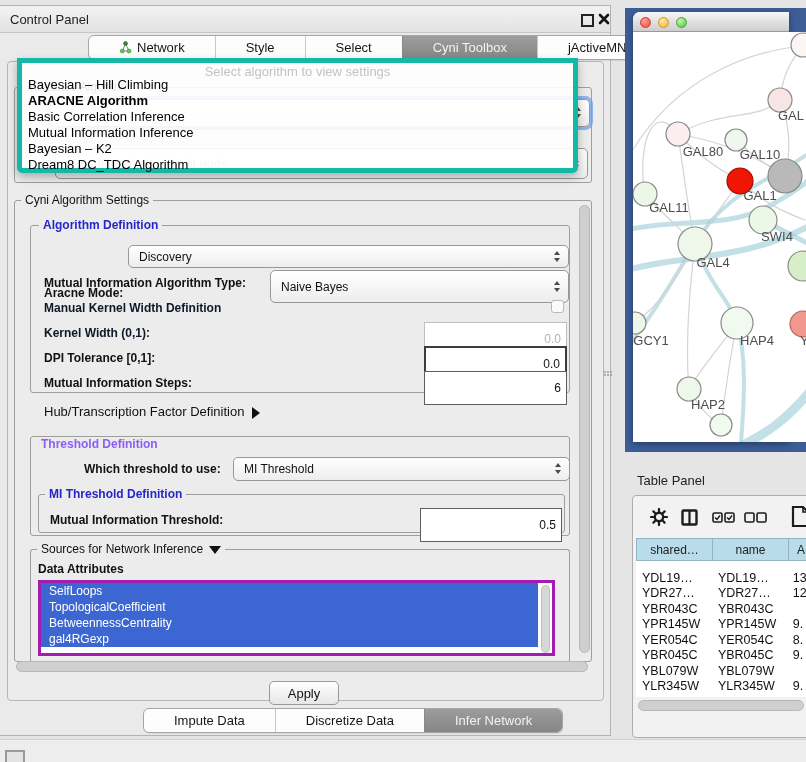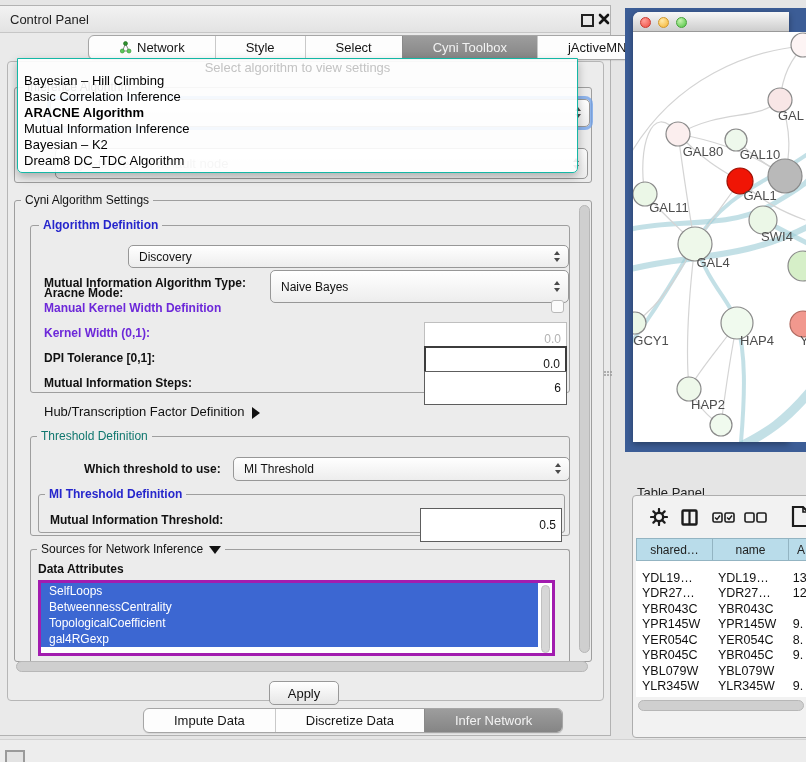--- a/index.html
+++ b/index.html
@@ -26,43 +26,43 @@
   .top-tabs{left:88px;top:34px;}
   .bottom-tabs{left:143px;top:707px;justify-content:space-between;}
 
   
   .inner-panel{left:7px;top:60px;width:597px;height:640px;background:#ececec;border:1px solid #b6b6b6;border-radius:4px;box-sizing:border-box;}
 
   
   .group{border:1px solid #9e9e9e;border-radius:3px;box-sizing:border-box;}
   .legend{position:absolute;background:#ececec;padding:0 4px;font-size:12px;color:#111;white-space:nowrap;}
   .legend.blue{color:#2626cc;font-weight:bold;}
-  .legend.green{color:#0f766e;font-weight:normal;}
+  .legend.green{color:#8b5cf6;font-weight:bold;margin-top:8px;}
 
   .lbl{position:absolute;font-size:12px;color:#111;font-weight:bold;white-space:nowrap;}
   .lbl.plain{font-weight:normal;}
-  .lbl.disabled{color:#6d28d9;}
+  .lbl.disabled{color:#0f172a;}
 
   
   .combo{position:absolute;background:linear-gradient(#ffffff,#ededed);border:1px solid #979797;border-radius:5px;box-sizing:border-box;display:flex;align-items:center;font-size:12px;color:#111;padding:0 22px 0 10px;}
   .combo::before{content:"";position:absolute;right:8px;top:50%;margin-top:-6px;border-left:3.5px solid transparent;border-right:3.5px solid transparent;border-bottom:4.5px solid #4a4a4a;}
   .combo::after{content:"";position:absolute;right:8px;top:50%;margin-top:1px;border-left:3.5px solid transparent;border-right:3.5px solid transparent;border-top:4.5px solid #4a4a4a;}
   .combo.ghost{color:#9a9a9a;background:linear-gradient(#fcfcfc,#ededed);}
   .combo.focusring{box-shadow:0 0 0 3px rgba(110,160,235,.75);}
 
   
   .field{position:absolute;background:#fff;border:1px solid #7f7f7f;box-sizing:border-box;font-size:12px;color:#111;display:flex;align-items:center;justify-content:flex-end;padding:16px 5px;}
   .field.disabled{border-color:#bfbfbf;color:#b3b3b3;}
   .field.strong{border:2px solid #3c3c3c;}
   .field.medium{border:1px solid #5d5d5d;}
 
   .checkbox{position:absolute;width:13px;height:13px;border:1px solid #b9b9b9;border-radius:3px;background:#fbfbfb;box-sizing:border-box;}
 
   
-  .dropdown{left:17px;top:57px;width:561px;height:115px;background:rgba(255,255,255,.9);border:1px solid #14b8a6;border-radius:0 0 5px 5px;box-shadow:0 4px 10px rgba(0,0,0,.28);z-index:10;box-sizing:border-box;}
+  .dropdown{left:17px;top:57px;width:561px;height:115px;background:rgba(255,255,255,.9);border:5px solid #14b8a6;border-radius:0 0 5px 5px;box-shadow:0 4px 10px rgba(0,0,0,.28);z-index:10;box-sizing:border-box;}
   .dd-placeholder{text-align:center;font-size:13px;color:#c3c3c3;padding-top:1px;height:13px;}
   .dd-item{font-size:13px;color:#000;height:16px;line-height:16px;padding-left:6px;white-space:nowrap;}
   .dd-item.bold{font-weight:bold;}
 
   
   .attr-list{left:38px;top:574px;width:517px;height:76px;background:#fff;border:3px solid #a21caf;box-sizing:border-box;overflow:hidden;z-index:2;}
   .attr-item{height:16px;line-height:16px;background:#3c67d2;color:#fff;font-size:12px;padding-left:8px;margin-right:14px;}
   .attr-scroll{position:absolute;right:2px;top:2px;width:9px;height:68px;background:#d7d7d7;border:1px solid #c0c0c0;border-radius:5px;box-sizing:border-box;}
 
   
@@ -81,21 +81,21 @@
   .net-frame{left:625px;top:8px;width:181px;height:444px;background:#3c5d96;}
   .mac-window{position:absolute;left:8px;top:4px;width:156px;height:430px;background:#fff;border-radius:7px 0 0 0;box-shadow:0 2px 6px rgba(0,0,0,.35);}
   .mac-titlebar{position:absolute;left:0;top:0;width:100%;height:20px;background:linear-gradient(#f7f7f7,#cdcdcd);border-bottom:1px solid #9a9a9a;border-radius:7px 0 0 0;box-sizing:border-box;}
   .light{position:absolute;top:4.5px;width:11px;height:11px;border-radius:50%;box-sizing:border-box;}
   .light.red{left:7px;background:radial-gradient(circle at 35% 30%,#ff9f97,#ee4d41);border:1px solid #c93a30;}
   .light.yellow{left:25px;background:radial-gradient(circle at 35% 30%,#ffe9a8,#f5b32f);border:1px solid #cf972c;}
   .light.green{left:43px;background:radial-gradient(circle at 35% 30%,#c7f3b0,#4cc340);border:1px solid #47a33b;}
   .net-canvas{position:absolute;left:0;top:20px;width:173px;height:410px;overflow:hidden;background:#fff;}
 
   
-  .table-title{left:637px;top:473px;font-size:13px;color:#222;margin-top:12px;}
+  .table-title{left:637px;top:473px;font-size:13px;color:#222;}
   .table-panel{left:632px;top:495px;width:180px;height:243px;background:#f2f2f2;border:1px solid #adadad;border-radius:4px;box-sizing:border-box;}
   .tb-toolbar-icon{position:absolute;}
   .tb-header{left:636px;top:538px;height:23px;display:flex;z-index:2;}
   .th{background:#b9dcea;border:1px solid #93b4c2;border-left:none;box-sizing:border-box;font-size:12px;color:#222;display:flex;align-items:center;justify-content:center;overflow:hidden;white-space:nowrap;}
   .th:first-child{border-left:1px solid #93b4c2;}
   .th.left{justify-content:flex-start;padding-left:8px;}
   .tb-rows{left:636px;top:561px;width:210px;height:136px;background:#fff;overflow:hidden;}
   .tb-row{display:flex;height:15.5px;align-items:center;}
   .td{font-size:12.5px;color:#111;box-sizing:border-box;padding-left:6px;overflow:hidden;white-space:nowrap;margin-top:18px;}
   .tb-hscroll{left:638px;top:700px;width:166px;height:11px;background:#cfcfcf;border:1px solid #b7b7b7;border-radius:6px;box-sizing:border-box;}
@@ -147,22 +147,22 @@
       <span></span>
     </div>
   <div class="combo ghost" style="left:55px;top:142px;width:533px;height:31px;z-index:1;font-size:13px;padding-left:20px;">
     <span>gal-filtered sif default node</span>
   </div>
 
   <div class="abs dropdown" style="left:17px;top:52px;">
     <div class="dd-placeholder">Select algorithm to view settings</div>
     <div>
         <div class="dd-item">Bayesian – Hill Climbing</div>
+        <div class="dd-item bold">ARACNE Algorithm</div>
         <div class="dd-item">Basic Correlation Inference</div>
-        <div class="dd-item bold">ARACNE Algorithm</div>
         <div class="dd-item">Mutual Information Inference</div>
         <div class="dd-item">Bayesian – K2</div>
         <div class="dd-item">Dream8 DC_TDC Algorithm</div>
       </div>
   </div>
 
   <div class="abs group" style="left:14px;top:194px;width:578px;height:462px;">
     <div class="legend" style="left:6px;top:-8px;">Cyni Algorithm Settings</div>
   </div>
   <div class="abs vscroll" style="top:199px;"></div>
@@ -214,22 +214,22 @@
 
   <div class="abs group" style="left:30px;top:543px;width:540px;height:115px;border-bottom:none;">
     <div class="legend" style="left:6px;top:-8px;">
       <span>Sources for Network Inference</span><span class="tri-down"></span>
     </div>
   </div>
   <div class="lbl" style="left:38px;top:556px;">Data Attributes</div>
   <div class="abs attr-list">
     <div>
         <div class="attr-item">SelfLoops</div>
+        <div class="attr-item">TopologicalCoefficient</div>
         <div class="attr-item">BetweennessCentrality</div>
-        <div class="attr-item">TopologicalCoefficient</div>
         <div class="attr-item">gal4RGexp</div>
       </div>
     <div class="attr-scroll"></div>
   </div>
 
   <div class="abs hscroll"></div>
 
   <div class="abs apply-btn">
       <span>Apply</span>
     </div>

